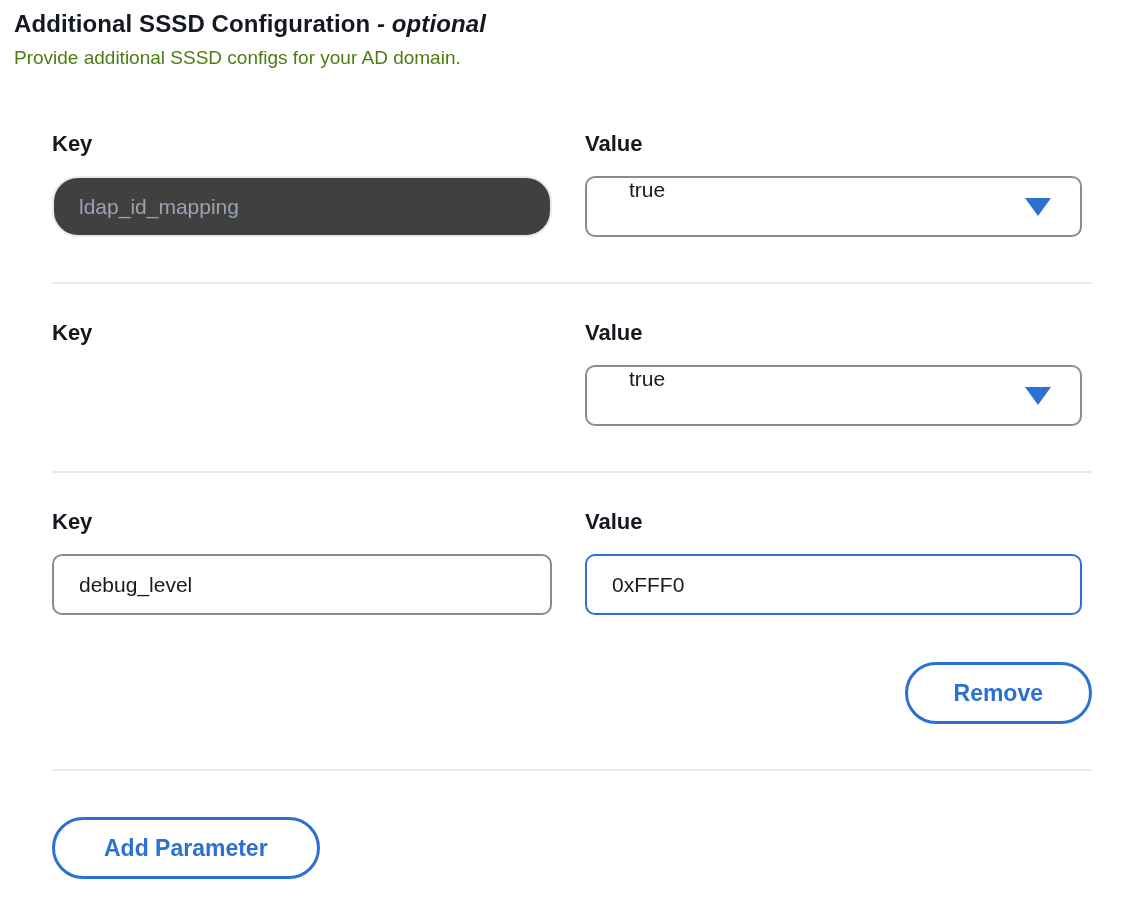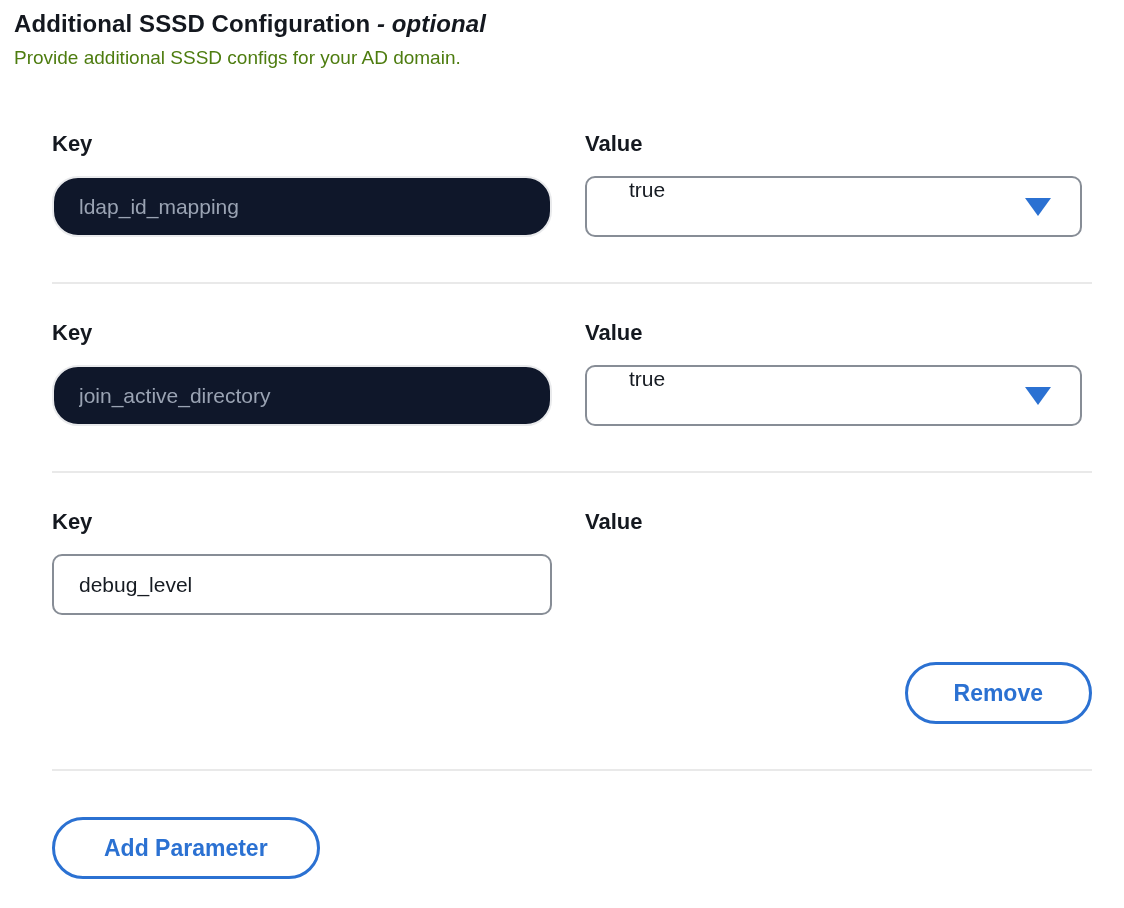--- a/index.html
+++ b/index.html
@@ -47,21 +47,21 @@
     font-family: "Liberation Sans", "DejaVu Sans", sans-serif;
     color: #161b22;
     background: #ffffff;
   }
   .text-input {
     border: 2.5px solid #878d96;
     padding: 0 25px;
     outline: none;
   }
   .text-input:disabled {
-    background: #0f172a;
+    background: #404040;
     border-color: #e9eaec;
     color: #9aa3b3;
     -webkit-text-fill-color: #9aa3b3;
     opacity: 1;
     border-radius: 26px;
   }
   .text-input.focused { border-color: #2b71d2; }
 
   .select-box {
     border: 2.5px solid #878d96;
@@ -134,41 +134,41 @@
         </div>
       </div>
     </div>
 
     <hr class="divider">
 
     
     <div class="param-row">
       <div class="field">
         <label class="field-label">Key</label>
-        <input class="text-input" disabled="" value="join_active_directory" style="">
       </div>
       <div class="field">
         <label class="field-label">Value</label>
         <div class="select-box">
           <span>true</span>
           <span class="caret"></span>
         </div>
       </div>
     </div>
 
     <hr class="divider">
 
     
     <div class="param-row">
       <div class="field">
         <label class="field-label">Key</label>
         <input class="text-input" value="debug_level" style="">
       </div>
       <div class="field">
         <label class="field-label">Value</label>
+        <input class="text-input focused" value="0xFFF0" style="">
       </div>
     </div>
 
     <div class="remove-row">
       <button class="pill-btn">Remove</button>
     </div>
 
     <hr class="divider">
 
     <button class="pill-btn add-btn">Add Parameter</button>

